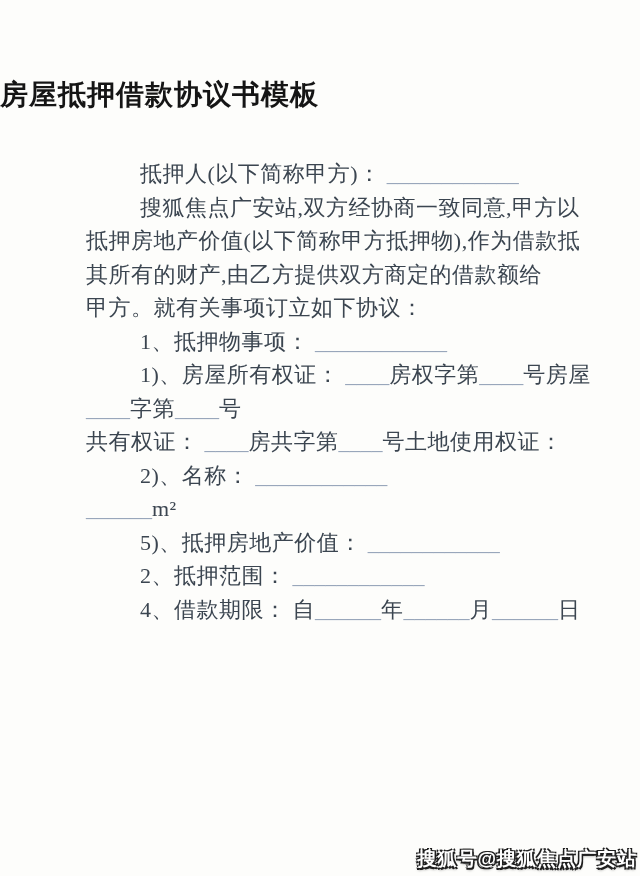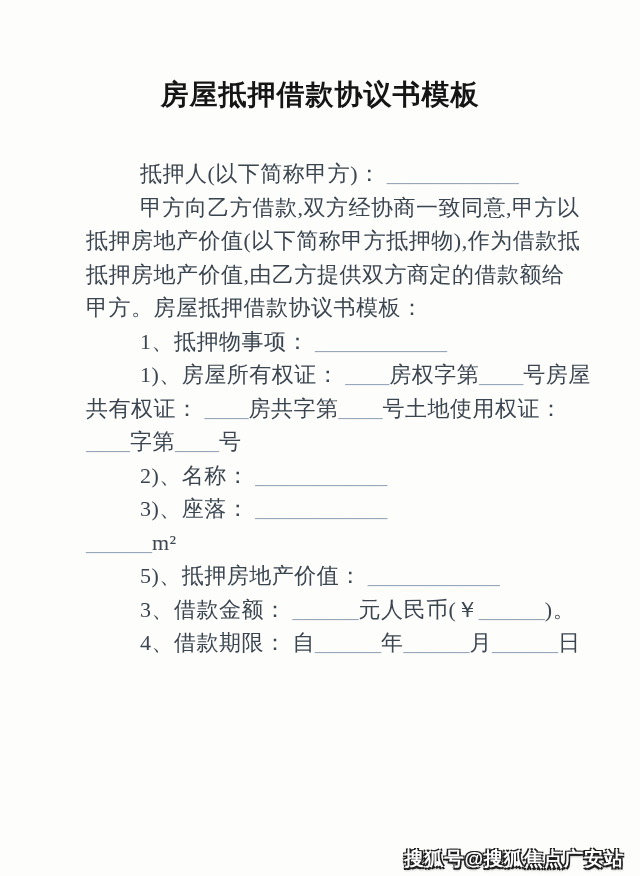--- a/index.html
+++ b/index.html
@@ -9,21 +9,21 @@
     font-family:"Liberation Serif", "DejaVu Serif", serif;
     overflow:hidden;
     position:relative;
   }
   .page {
     position:absolute; inset:0;
     background:#fdfdfb;
   }
   .doc-title {
     margin:78px 0 0 0;
-    text-align:center;
+    text-align:left;
     font-family:"Liberation Sans", "DejaVu Sans", sans-serif;
     font-weight:700;
     font-size:28px;
     line-height:34px;
     color:#151515;
     letter-spacing:1px;
   }
   .doc-body {
     margin-top:45px;
     padding:0 31px 0 86px;
@@ -38,21 +38,21 @@
     min-height:33.5px;
   }
   .indent { text-indent:54px; }
   .gap-before { margin-top:8px; }
   .blank {
     color:#94a2b8;
     letter-spacing:0;
   }
   .watermark {
     position:absolute;
-    right:16px;
+    right:3px;
     bottom:4px;
     font-family:"Liberation Sans", "DejaVu Sans", sans-serif;
     font-weight:700;
     font-size:19px;
     letter-spacing:1px;
     color:#ffffff;
     text-shadow:
       -1.5px -1.5px 0 #1f1f1f,
        1.5px -1.5px 0 #1f1f1f,
       -1.5px  1.5px 0 #1f1f1f,
@@ -62,31 +62,30 @@
 </style>
 </head>
 <body>
 
 <div class="page">
 
   <h1 class="doc-title">房屋抵押借款协议书模板</h1>
 
   <div class="doc-body">
     <div class="doc-line indent">抵押人(以下简称甲方)： <span class="blank">____________</span></div>
-    <div class="doc-line indent">甲方向乙方借款,双方经协商一致同意,甲方以</div>
+    <div class="doc-line indent">搜狐焦点广安站,双方经协商一致同意,甲方以</div>
     <div class="doc-line">抵押房地产价值(以下简称甲方抵押物),作为借款抵</div>
-    <div class="doc-line">抵押房地产价值,由乙方提供双方商定的借款额给</div>
-    <div class="doc-line">甲方。房屋抵押借款协议书模板：</div>
+    <div class="doc-line">其所有的财产,由乙方提供双方商定的借款额给</div>
+    <div class="doc-line">甲方。就有关事项订立如下协议：</div>
     <div class="doc-line indent">1、抵押物事项： <span class="blank">____________</span></div>
     <div class="doc-line indent">1)、房屋所有权证： <span class="blank">____</span>房权字第<span class="blank">____</span>号房屋</div>
+    <div class="doc-line"><span class="blank">____</span>字第<span class="blank">____</span>号</div>
     <div class="doc-line">共有权证： <span class="blank">____</span>房共字第<span class="blank">____</span>号土地使用权证：</div>
-    <div class="doc-line"><span class="blank">____</span>字第<span class="blank">____</span>号</div>
     <div class="doc-line indent">2)、名称： <span class="blank">____________</span></div>
-    <div class="doc-line indent">3)、座落： <span class="blank">____________</span></div>
     <div class="doc-line"><span class="blank">______</span>m²</div>
     <div class="doc-line indent">5)、抵押房地产价值： <span class="blank">____________</span></div>
-    <div class="doc-line indent">3、借款金额： <span class="blank">______</span>元人民币(￥<span class="blank">______</span>)。</div>
+    <div class="doc-line indent">2、抵押范围： <span class="blank">____________</span></div>
     <div class="doc-line indent">4、借款期限： 自<span class="blank">______</span>年<span class="blank">______</span>月<span class="blank">______</span>日</div>
   </div>
 
   <div class="watermark">搜狐号@搜狐焦点广安站</div>
 
 </div>
 
 </body></html>

